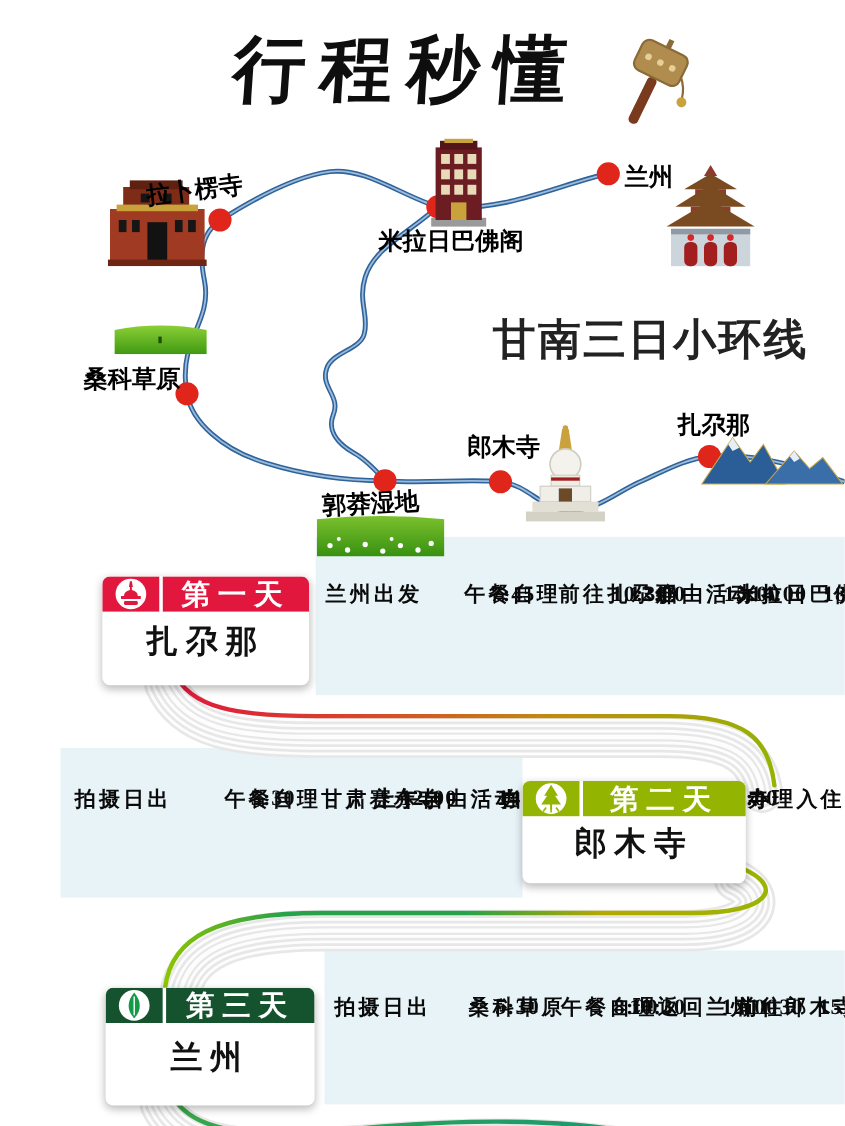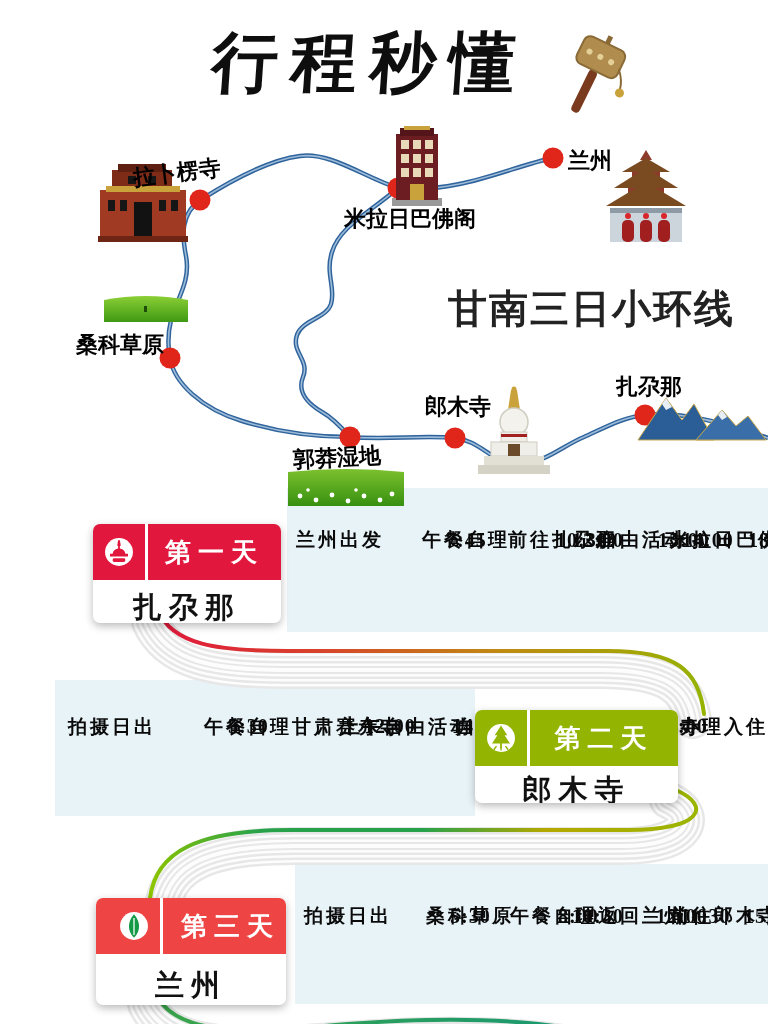--- a/index.html
+++ b/index.html
@@ -17,37 +17,37 @@
   #title{left:212px;top:18px;font-family:"DejaVu Serif",serif;font-weight:700;
          font-size:66px;color:#0e0e0e;letter-spacing:13px;transform:skewX(-4deg);z-index:3;}
   #routeName{left:428px;top:282px;font-size:39px;font-weight:700;color:#222;
              letter-spacing:2px;z-index:3;margin-left:20px;}
   
   .maplabel{position:absolute;font-weight:900;color:#000;font-size:22px;z-index:4;
             font-family:"Liberation Sans",sans-serif;white-space:nowrap;}
   
   .card{position:absolute;background:#fff;border-radius:7px;z-index:5;
         box-shadow:0 3px 8px rgba(0,0,0,.28);overflow:hidden;}
-  .card .hdr{display:flex;height:56px;}
+  .card .hdr{display:flex;height:32px;}
   .card .iconbox{width:52px;display:flex;align-items:center;justify-content:center;}
   .card .gap{width:3px;background:#fff;}
   .card .hlabel{flex:1;display:flex;align-items:center;justify-content:center;
         color:#fff;font-size:26px;font-weight:900;letter-spacing:7px;
         font-family:"DejaVu Serif",serif;}
   .card .place{display:flex;align-items:center;justify-content:center;
         font-size:29px;font-weight:700;color:#111;letter-spacing:7px;
         font-family:"DejaVu Serif",serif;}
   #card1{left:93px;top:524px;width:188px;height:99px;}
   #card1 .iconbox,#card1 .hlabel{background:#e2173d;}
   #card1 .place{height:55px;}
   #card2{left:475px;top:710px;width:203px;height:93px;}
   #card2 .iconbox,#card2 .hlabel{background:#93b401;}
   #card2 .place{height:49px;}
   #card3{left:96px;top:898px;width:190px;height:107px;}
-  #card3 .iconbox,#card3 .hlabel{background:#ef4444;padding-left:12px;}
+  #card3 .iconbox,#card3 .hlabel{background:#14532d;}
   #card3 .place{height:63px;}
   
   .sched{position:absolute;z-index:4;display:grid;row-gap:5px;
          font-family:"Liberation Serif",serif;color:#0a0a0a;}
   .srow{display:grid;grid-template-columns:inherit;gap:24px;}
   .sched,.srow{align-items:center;}
   .act{font-size:19px;font-weight:700;letter-spacing:3px;white-space:nowrap;}
   .tm{font-size:20px;font-weight:700;letter-spacing:1px;white-space:nowrap;}
   #sched1{left:296px;top:527px;grid-template-columns:126px 86px 90px auto;}
   #sched2{left:68px;top:713px;grid-template-columns:136px 88px 92px auto;}

